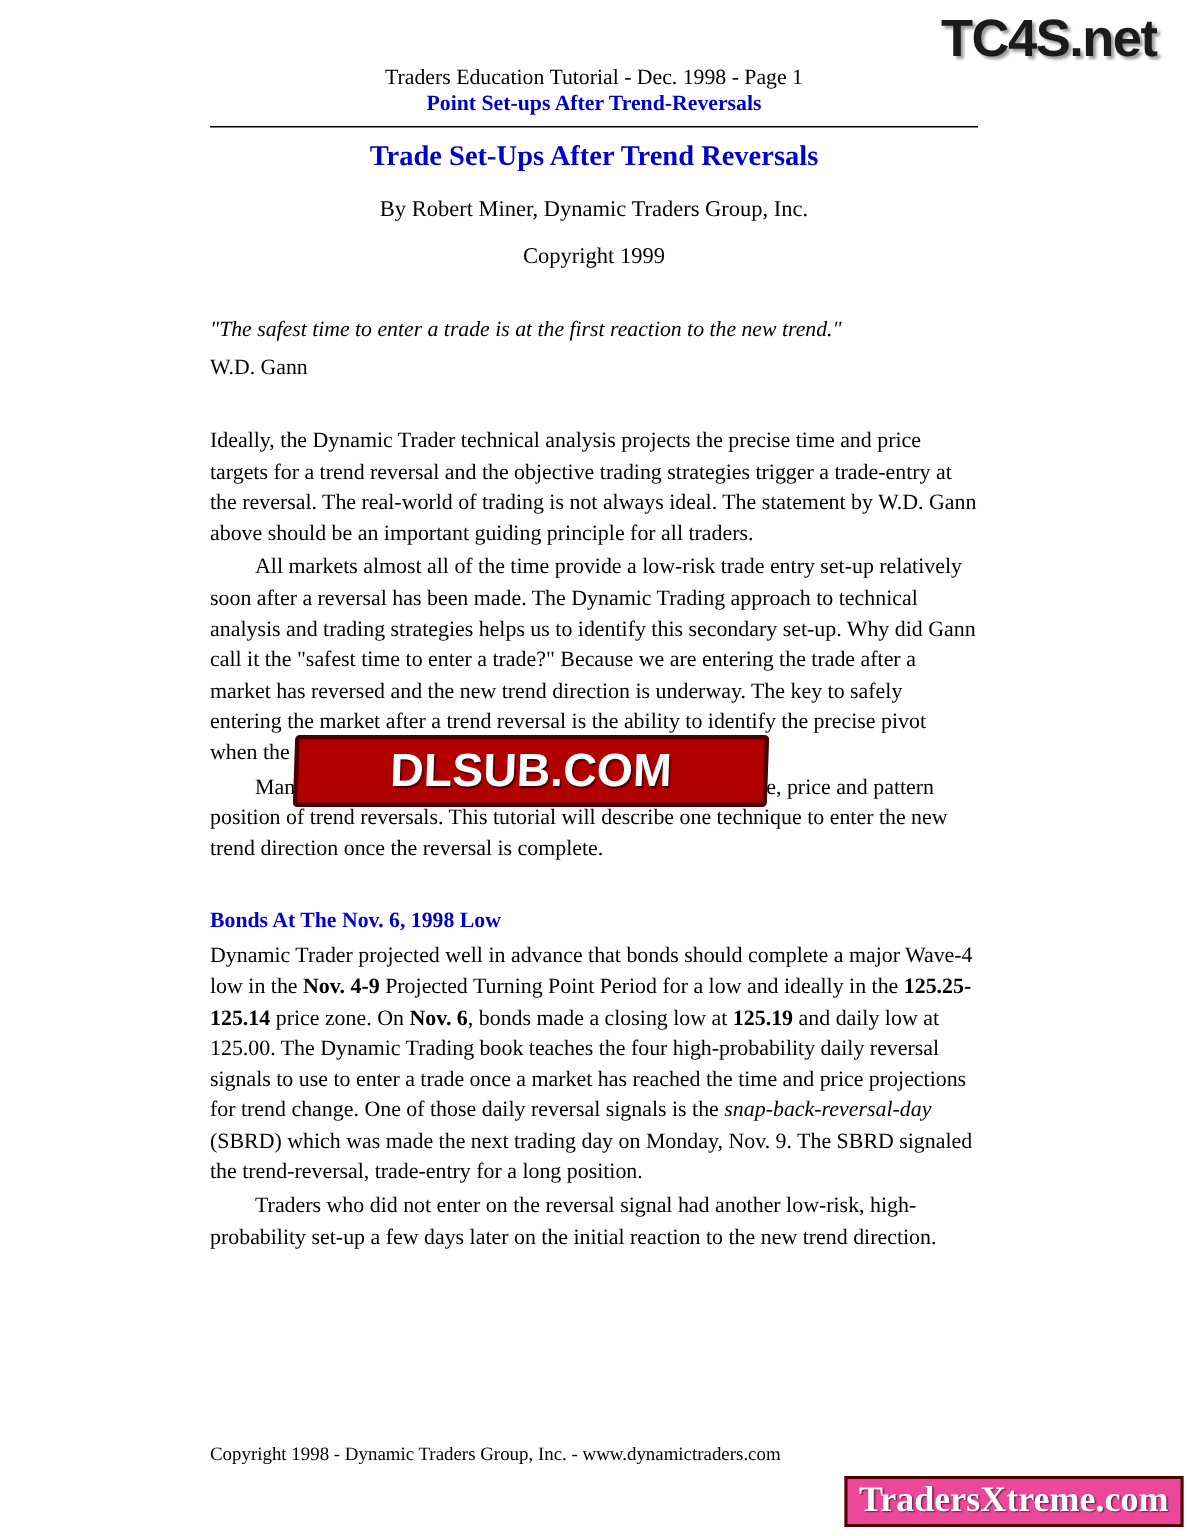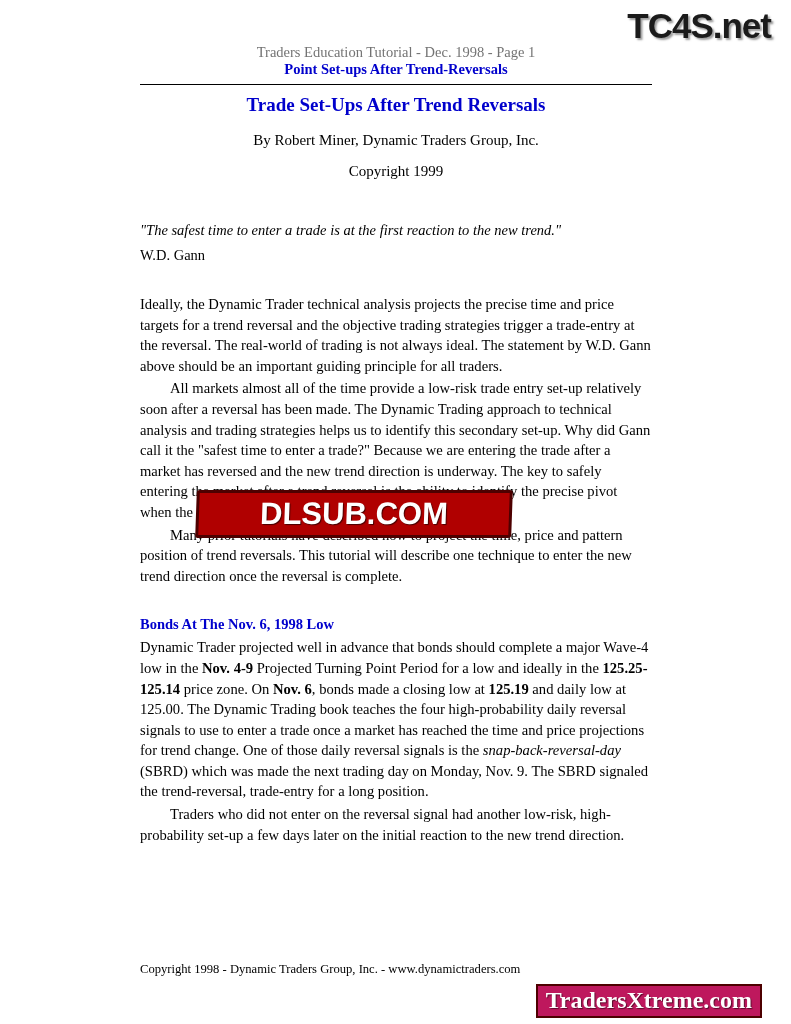--- a/index.html
+++ b/index.html
@@ -34,21 +34,21 @@
   
   .doc-header {
     position: absolute;
     top: 44px;
     left: 140px;
     width: 512px;
     text-align: center;
   }
   .doc-header .line1 {
     font-size: 14.5px;
-    color: #737373;
+    color: #000000;
     line-height: 17px;
   }
   .doc-header .line2 {
     font-size: 14.5px;
     color: #0000cc;
     font-weight: bold;
     line-height: 17px;
   }
   .rule {
     position: absolute;
@@ -72,21 +72,21 @@
     margin: 2px 0 12px 0;
   }
   .byline {
     text-align: center;
     font-size: 15px;
     margin: 16px 0 14px 0;
   }
   .copyright-line {
     text-align: center;
     font-size: 15px;
-    margin: 0 0 42px 0;
+    margin: 0 0 32px 0;
   }
   .quote {
     font-size: 14.5px;
     font-style: italic;
     margin: 0 0 8px 0;
   }
   .quote-attrib {
     font-size: 14.5px;
     margin: 0 0 30px 0;
   }
@@ -136,27 +136,27 @@
     position: absolute;
     left: 140px;
     top: 962px;
     width: 512px;
     text-align: left;
     font-size: 12.6px;
     color: #000000;
   }
   .tx-watermark {
     position: absolute;
-    right: 29px;
+    right: 2px;
     bottom: 6px;
     font-family: "Liberation Serif", serif;
     font-size: 24px;
     font-weight: bold;
     color: #ffffff;
-    background: #be185d;
+    background: #ec4899;
     border: 2px solid #4d0000;
     padding: 1px 8px 2px 8px;
     text-shadow: 1px 1px 1px rgba(0,0,0,0.55);
   }
 </style>
 </head>
 <body>
 
 <div class="page">
 

